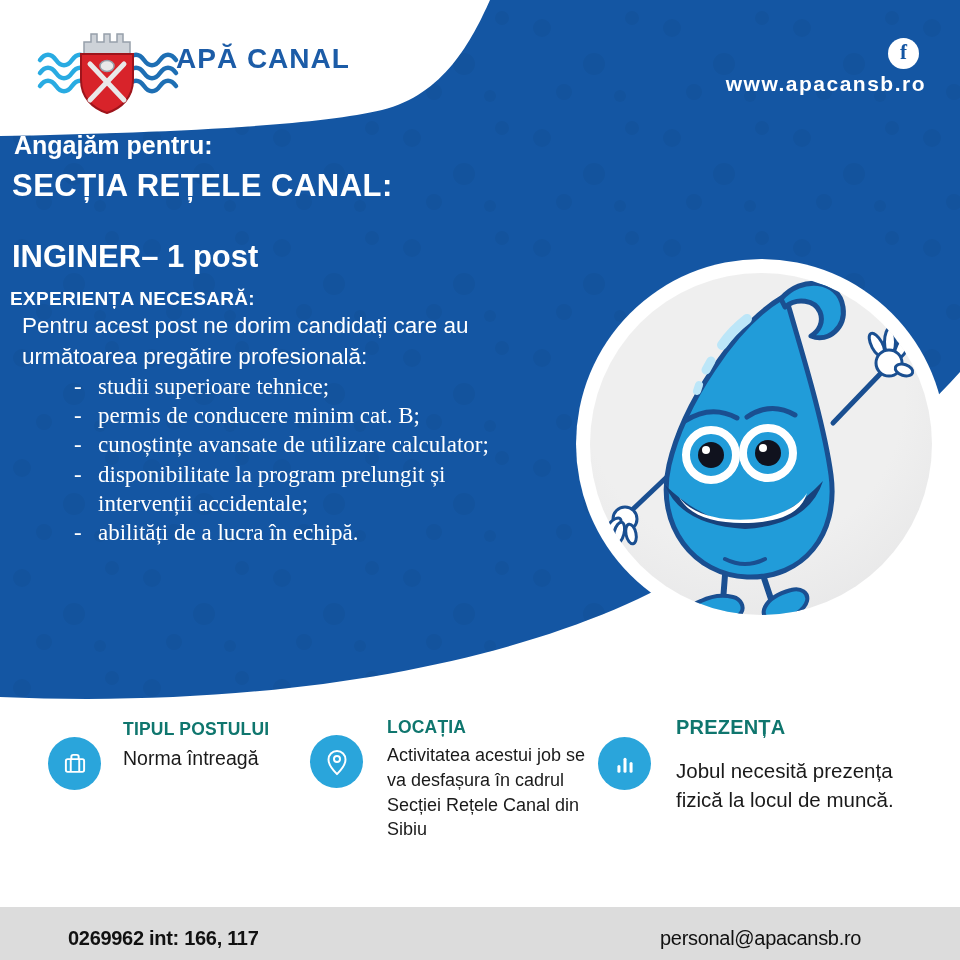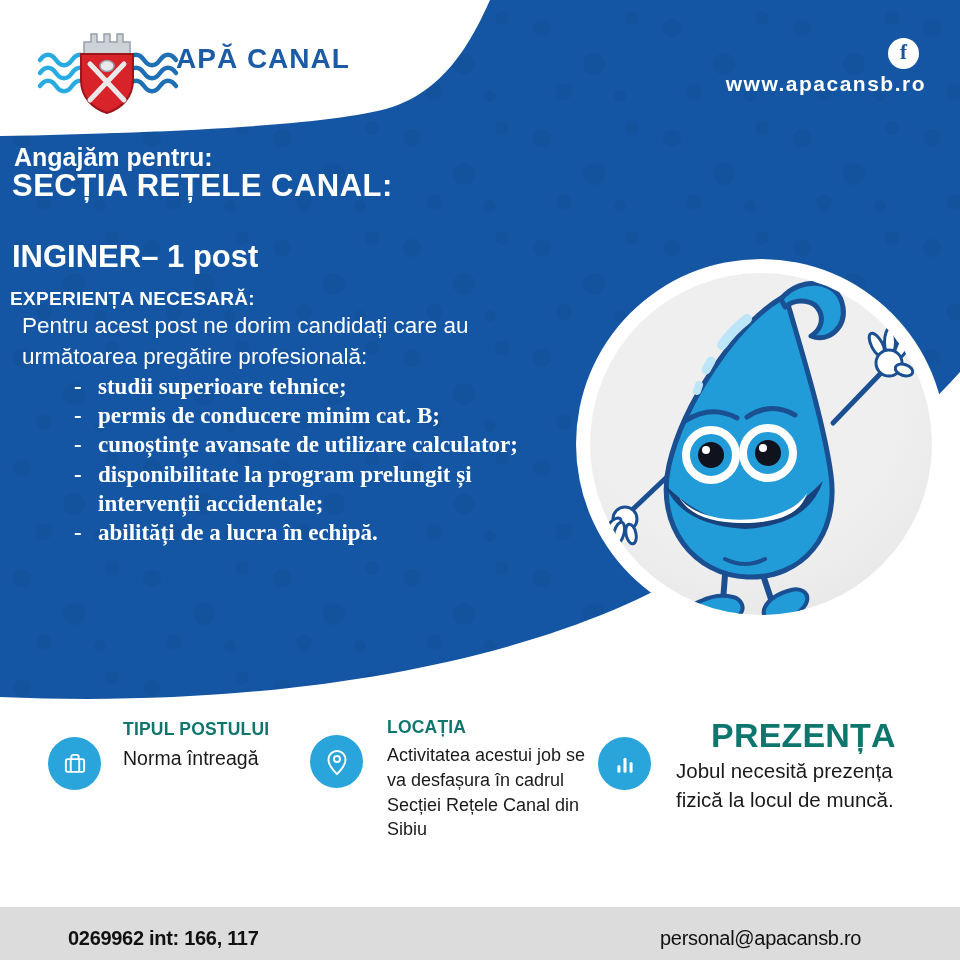--- a/index.html
+++ b/index.html
@@ -15,42 +15,42 @@
   
   .logo-wrap{left:36px;top:28px;width:420px;height:90px;z-index:3;}
   .brand-text{left:176px;top:44px;z-index:3;color:#1C5CA7;font-weight:bold;line-height:1.05;}
   .brand-line1{font-size:28px;letter-spacing:1px;}
   .brand-line2{font-size:28px;letter-spacing:2.5px;margin-top:3px;}
   .fb{left:888px;top:38px;width:31px;height:31px;border-radius:50%;background:#fff;z-index:3;
       display:flex;align-items:center;justify-content:center;cursor:pointer;}
   .fb span{color:#1456A3;font-weight:bold;font-size:21px;font-family:"Liberation Serif",serif;margin-top:-2px;}
   .website{right:34px;top:72px;z-index:3;color:#fff;font-weight:bold;font-size:21px;letter-spacing:1.5px;cursor:pointer;}
   
-  .intro{left:14px;top:131px;z-index:2;color:#fff;font-weight:bold;font-size:25px;margin-top:12px;}
+  .intro{left:14px;top:131px;z-index:2;color:#fff;font-weight:bold;font-size:25px;}
   .department{left:12px;top:168px;z-index:2;color:#fff;font-weight:bold;font-size:31px;letter-spacing:.5px;}
   .position{left:12px;top:239px;z-index:2;color:#fff;font-weight:bold;font-size:31px;}
   .exp-title{left:10px;top:288px;z-index:2;color:#fff;font-weight:bold;font-size:19px;letter-spacing:.3px;}
   .exp-intro{left:22px;top:310px;z-index:2;color:#fff;font-size:22.5px;width:490px;line-height:1.38;}
   .req-list{left:72px;top:372px;z-index:2;margin:0;padding:0;list-style:none;width:468px;}
   .req-list li{
     position:relative;color:#fff;font-family:"Liberation Serif","DejaVu Serif",serif;
-    font-size:23px;line-height:1.27;padding-left:26px;max-width:460px;font-weight:bold;
+    font-size:23px;line-height:1.27;padding-left:26px;max-width:460px;
   }
   .req-list li::before{content:"-";position:absolute;left:2px;top:0;}
   
   .mascot-ring{left:576px;top:259px;width:370px;height:370px;border-radius:50%;background:#ffffff;z-index:2;
                display:flex;align-items:center;justify-content:center;}
   .mascot-circle{width:342px;height:342px;border-radius:50%;
                background:radial-gradient(circle at 45% 35%,#EFEFEF 55%,#E3E3E4 100%);
                display:flex;align-items:flex-end;justify-content:center;overflow:hidden;}
   
   .icon-circle{width:53px;height:53px;border-radius:50%;background:#2AA5DB;z-index:2;
                display:flex;align-items:center;justify-content:center;}
   .col-title{z-index:2;color:#0f766e;font-weight:bold;font-size:17.5px;letter-spacing:.2px;}
-  .col-title.big{font-size:34px;margin-left:35px;}
+  .col-title.big{font-size:20px;}
   .col-text{z-index:2;color:#1a1a1a;font-size:18px;line-height:1.38;}
   
   .footer{left:0;bottom:0;width:960px;height:53px;background:#DCDCDC;z-index:2;}
   .footer .phone{position:absolute;left:68px;top:0;line-height:62px;font-weight:bold;font-size:20px;color:#111;letter-spacing:-0.3px;}
   .footer .email{position:absolute;left:660px;top:0;line-height:62px;font-weight:normal;font-size:20px;color:#111;letter-spacing:-0.3px;cursor:pointer;}
 </style>
 </head>
 <body>
 
 <svg id="bg" viewBox="0 0 960 960" aria-hidden="true">

